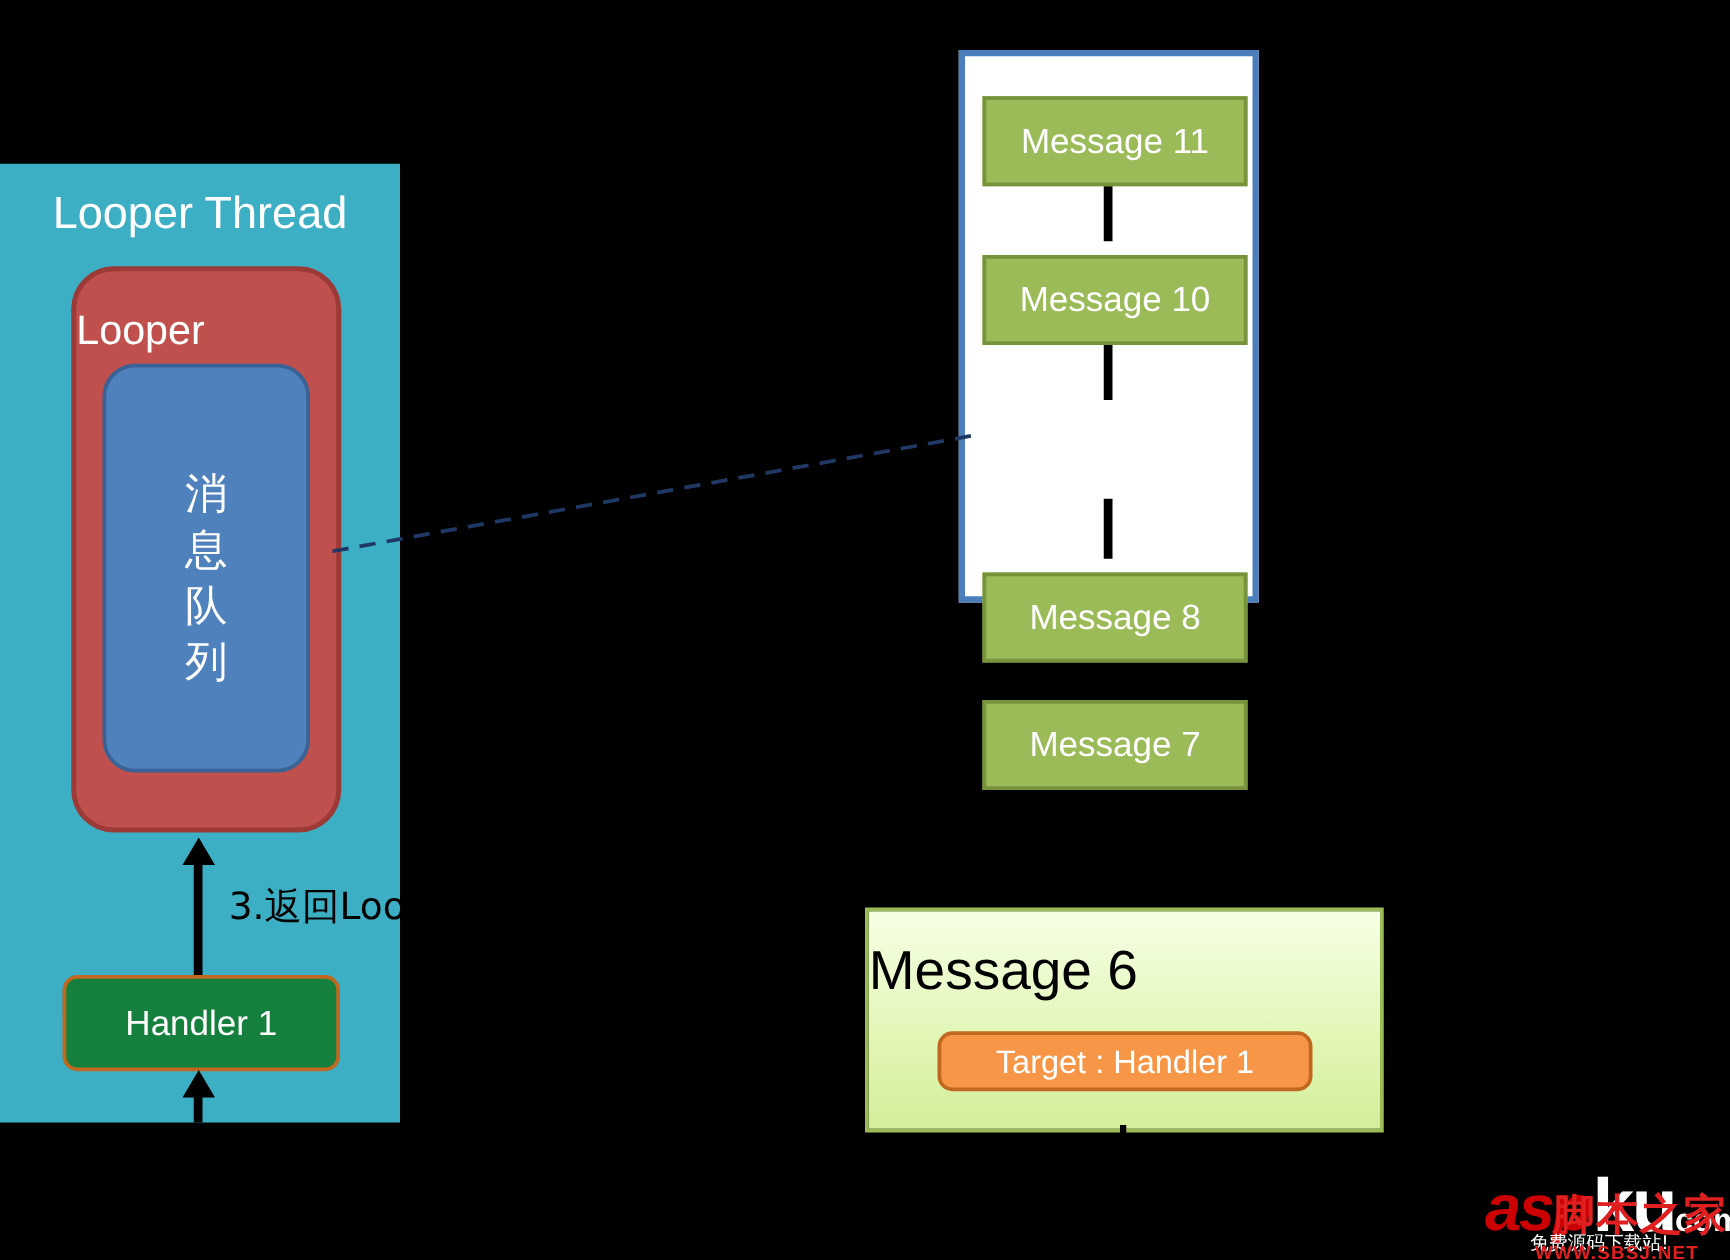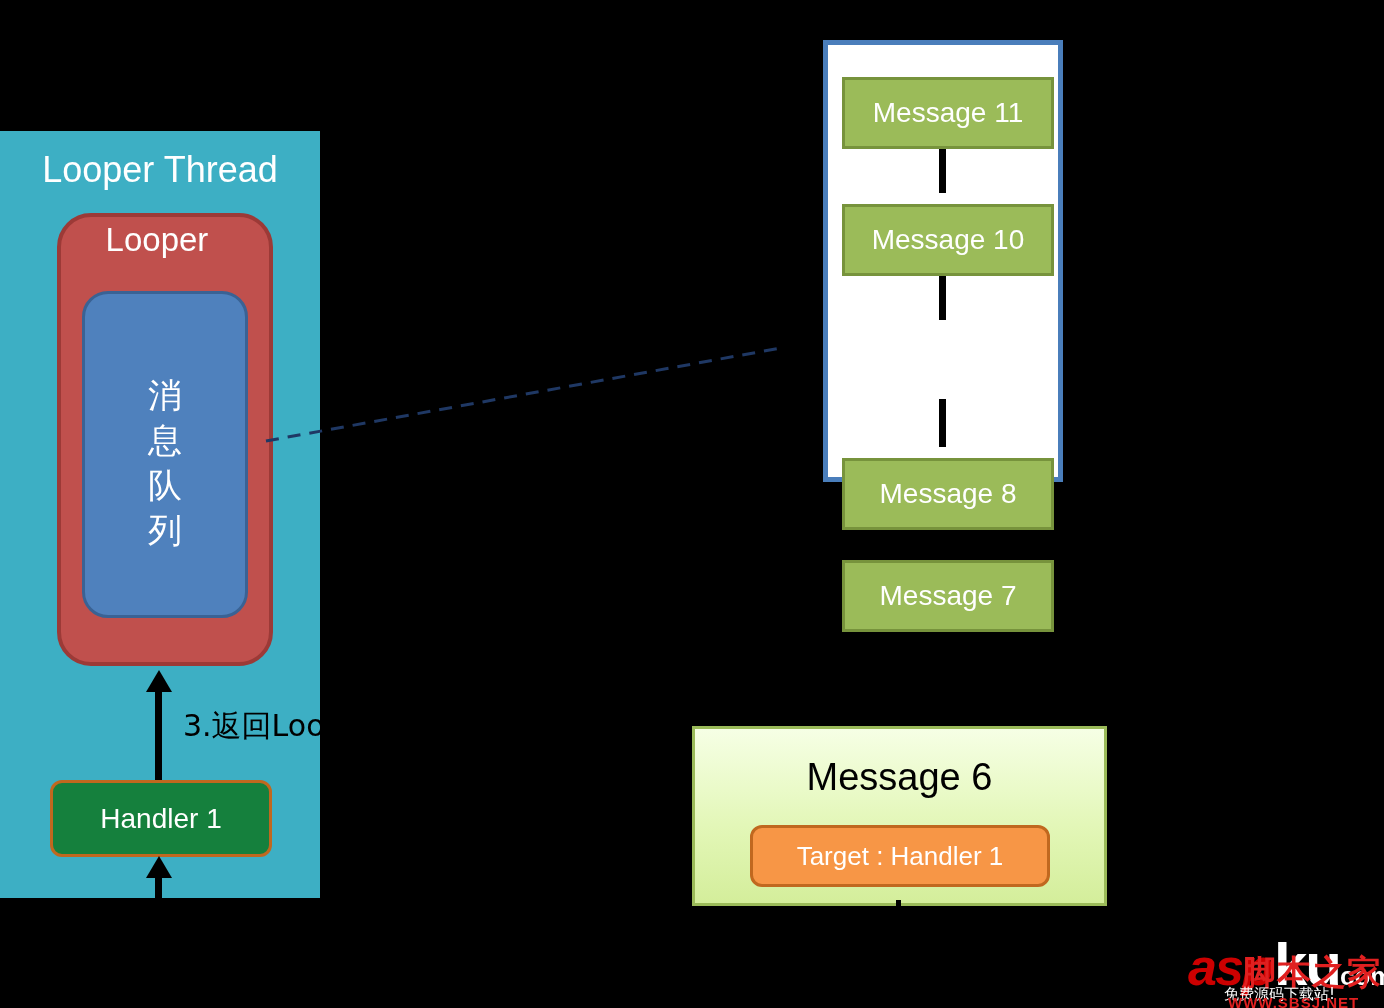--- a/index.html
+++ b/index.html
@@ -55,23 +55,23 @@
     width: 216px;
     height: 453px;
     background: #C0504D;
     border: 4px solid #9C3A37;
     border-radius: 34px;
     box-sizing: border-box;
   }
   .looper-label {
     position: absolute;
     left: 0px;
-    top: 4px;
+    top: 28px;
     width: 192px;
-    text-align: center;
+    text-align: left;
     color: #FFFFFF;
     font-size: 33px;
     line-height: 38px;
     white-space: nowrap;
   }
   .queue-box {
     left: 82px;
     top: 291px;
     width: 166px;
     height: 327px;
@@ -149,21 +149,21 @@
   .line-below-handler {
     left: 155px;
     top: 872px;
     width: 7px;
     height: 40px;
   }
   .arrow-up-to-handler { left: 146px; top: 856px; }
 
   
   .queue-panel {
-    left: 823px;
+    left: 767px;
     top: 40px;
     width: 240px;
     height: 442px;
     background: #FFFFFF;
     border: 5px solid #4A7EBB;
     box-sizing: border-box;
   }
   .msg-item {
     position: absolute;
     left: 14px;
@@ -205,30 +205,30 @@
     height: 180px;
     background: linear-gradient(to bottom, #F6FFE5 0%, #E3F7B8 55%, #D4EE9B 100%);
     border: 3px solid #9BBB59;
     box-sizing: border-box;
   }
   .message6-title {
     position: absolute;
     left: 0;
     top: 26px;
     width: 409px;
-    text-align: center;
+    text-align: left;
     color: #000000;
-    font-size: 38px;
+    font-size: 44px;
     line-height: 44px;
   }
   .target-box {
     left: 55px;
     top: 96px;
     width: 300px;
-    height: 62px;
+    height: 48px;
     background: #F79646;
     border: 3px solid #C0681F;
     border-radius: 12px;
     color: #FFFFFF;
     font-size: 26px;
   }
   .line-below-msg6 {
     left: 896px;
     top: 900px;
     width: 5px;

